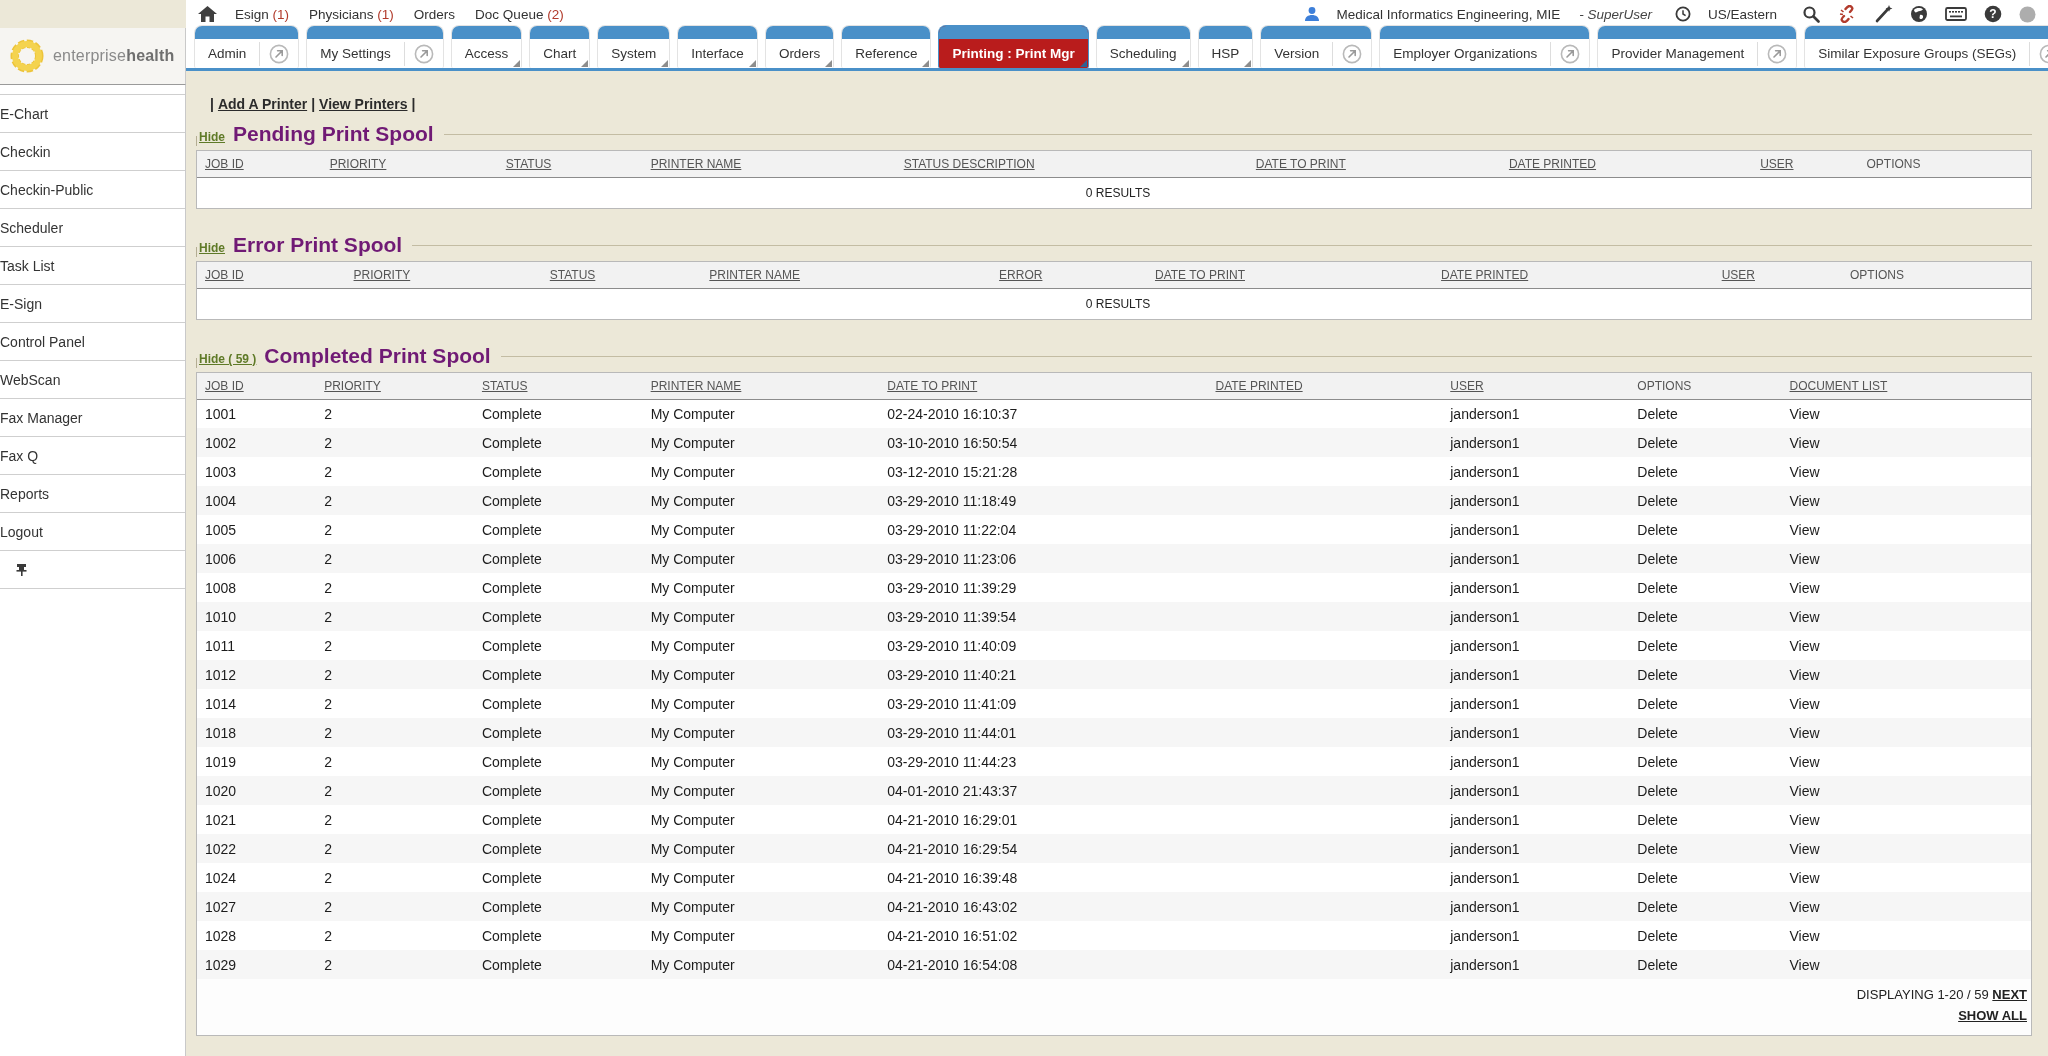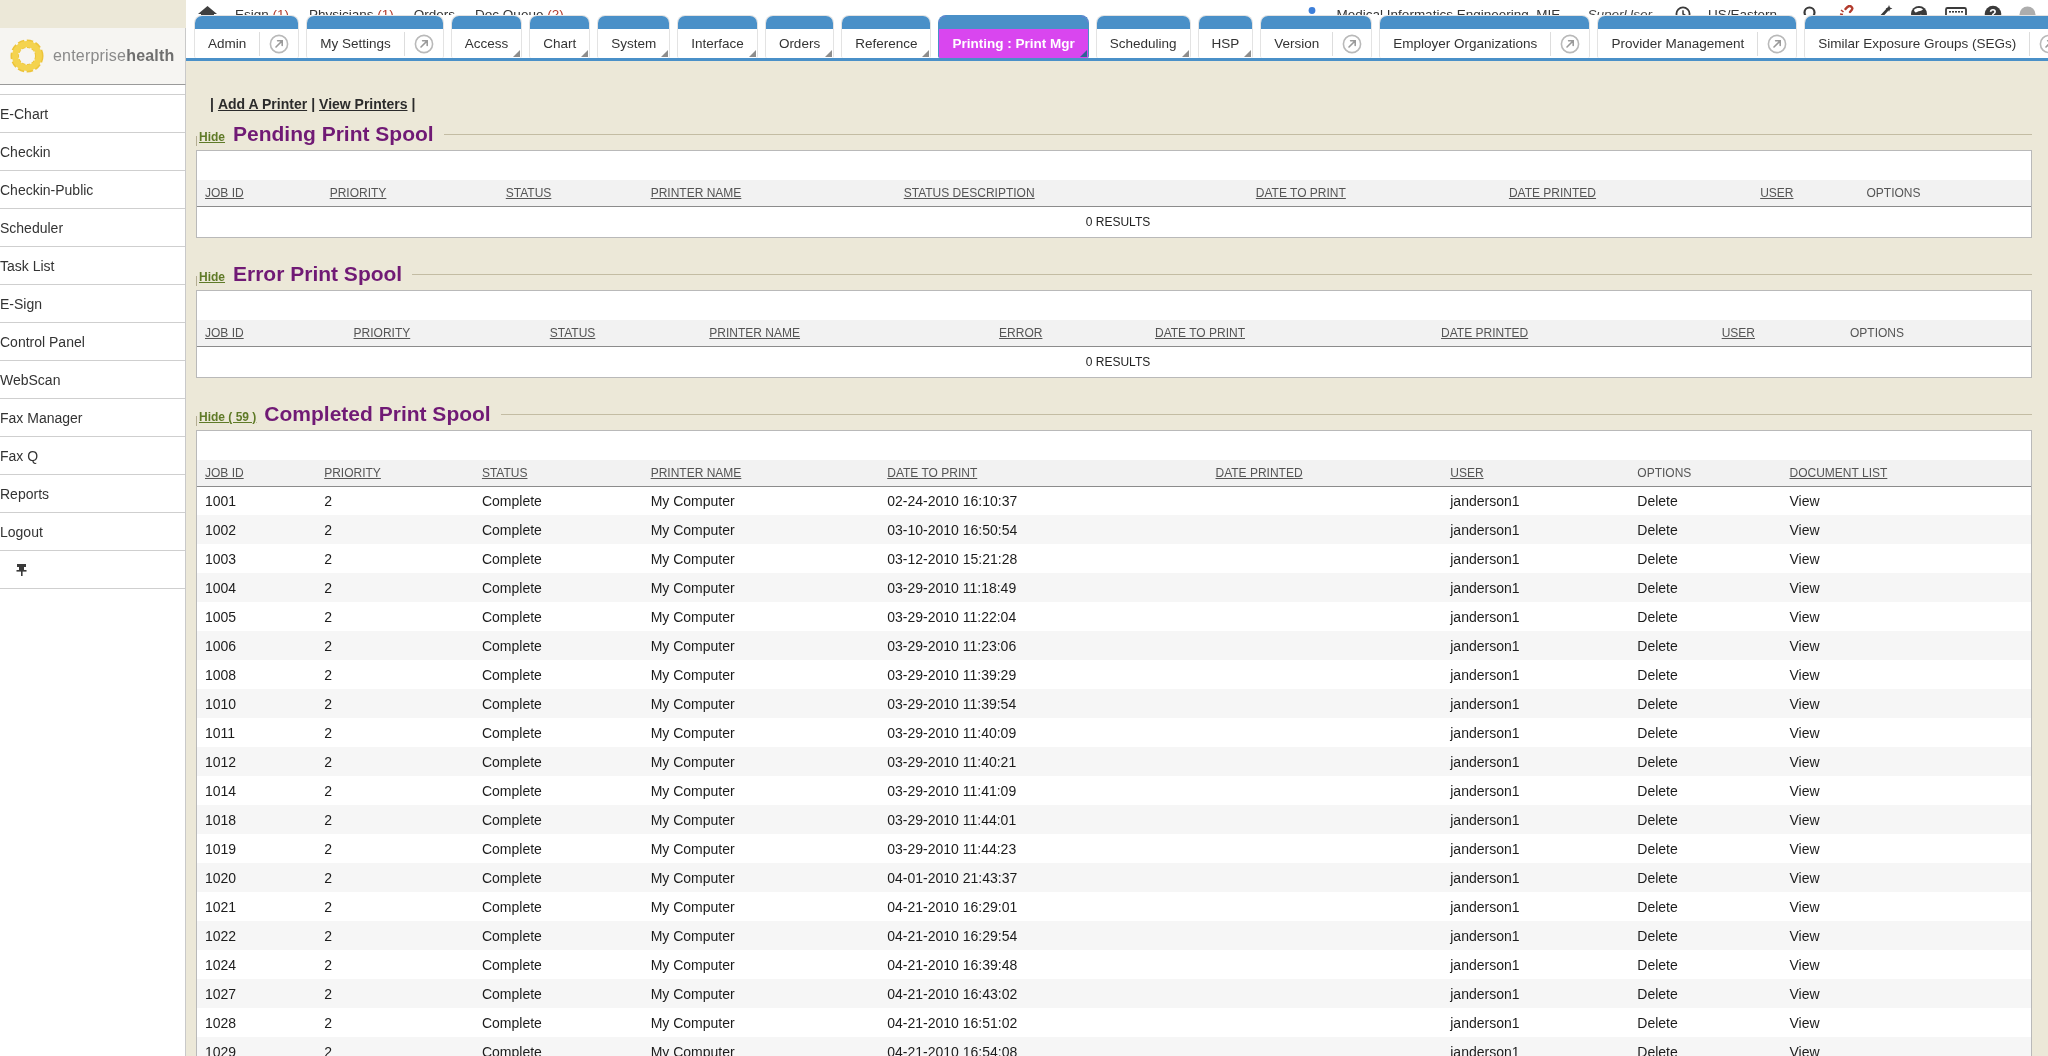--- a/index.html
+++ b/index.html
@@ -29,49 +29,49 @@
   .qlinks { display:flex; gap:20px; align-items:center; }
   .qlink { font-size:13.5px; color:#333; }
   .qlink .cnt { color:#b23b2c; }
   .topbar-right { margin-left:auto; display:flex; align-items:center; gap:17px; }
   .user-name { font-size:13.5px; color:#333; }
   .user-role { font-size:13.5px; color:#444; font-style:italic; margin-left:2px; }
   .tz { font-size:13.5px; color:#333; }
   .tb-icon { display:flex; align-items:center; cursor:pointer; }
 
   
-  .tabbar { position:absolute; left:186px; right:0; top:15px; height:46px; background:#fff;
+  .tabbar { position:absolute; left:186px; right:0; top:25px; height:46px; background:#fff;
     border-bottom:3px solid #4a90c8; display:flex; align-items:flex-end; padding-left:8px; overflow:hidden; }
   .tabs { display:flex; gap:7px; align-items:flex-end; }
   .tab { position:relative; height:43px; background:#fff; border:1px solid #e3e3e3; border-bottom:none;
     border-radius:8px 8px 2px 2px; padding:13px 0 0 0; display:flex; align-items:center;
     overflow:hidden; cursor:pointer; white-space:nowrap; }
   .tab::before { content:""; position:absolute; left:0; top:0; right:0; height:13px; background:#4a90c8; }
   .tab-label { font-size:13.5px; color:#333; padding:0 13px; }
   .tab .ext { border-left:1px solid #ddd; padding:2px 9px 2px 9px; display:flex; align-items:center; }
-  .tab.active { background:#d946ef; border-color:#4a90c8;justify-content:center; }
+  .tab.active { background:#b91c1c; border-color:#4a90c8;justify-content:center; }
   .tab.active .tab-label { color:#fff; font-weight:bold; }
   .tab .corner { position:absolute; right:1px; bottom:1px; width:0; height:0;
     border-left:7px solid transparent; border-bottom:7px solid #8d8d8d; }
   .tab.active .corner { border-bottom-color:#2d6396; }
 
   
   .content { position:absolute; left:186px; right:0; top:78px; bottom:0; background:#ece8d8;
     padding:16px 16px 0 10px; overflow:hidden; }
   .printer-links { font-size:14px; font-weight:bold; color:#2b2b2b; margin:2px 0 10px 14px; }
   .printer-links a { text-decoration:underline; margin:8px 4px;text-align:right; }
 
   .legend { display:flex; align-items:baseline; margin:10px 0 0 0; }
   .legend-tick { width:1px; height:10px; background:#b4ad93; align-self:flex-end; margin-right:2px; }
   .hide-link { font-size:12px; font-weight:bold; color:#5f7a27; text-decoration:underline; white-space:nowrap; }
   .legend-title { font-size:21px; font-weight:bold; color:#701a75; margin-left:8px; white-space:nowrap; }
   .legend-line { flex:1; height:1px; background:#c3bca3; margin-left:10px; align-self:center; }
 
   .tbox { background:#fff; border:1px solid #b9b9b9; margin-top:4px; }
-  table { width:100%; border-collapse:collapse; table-layout:fixed;margin-top:29px; }
+  table { width:100%; border-collapse:collapse; table-layout:fixed; }
   th { text-align:left; background:#f2f2f2; border-bottom:1px solid #8c8c8c; height:26px;
     font-size:12px; font-weight:normal; color:#555; padding-left:8px; white-space:nowrap; overflow:hidden; }
   th .th-label.sortable { text-decoration:underline; cursor:pointer; }
   td { height:29px; font-size:14px; color:#1c1c1c; padding-left:8px; white-space:nowrap; overflow:hidden; }
   tr.alt td { background:#f6f6f6; }
   td.empty-cell { text-align:center; font-size:12px; color:#222; height:31px; }
   .cell-link { cursor:pointer; }
   .tfoot { background:#fdfdfd; text-align:center; padding:5px 0 9px 0; }
   .page-line { font-size:13px; color:#222; padding:3px 4px;text-align:right; }
   .page-line a { text-decoration:underline; font-weight:bold; color:#222; }

